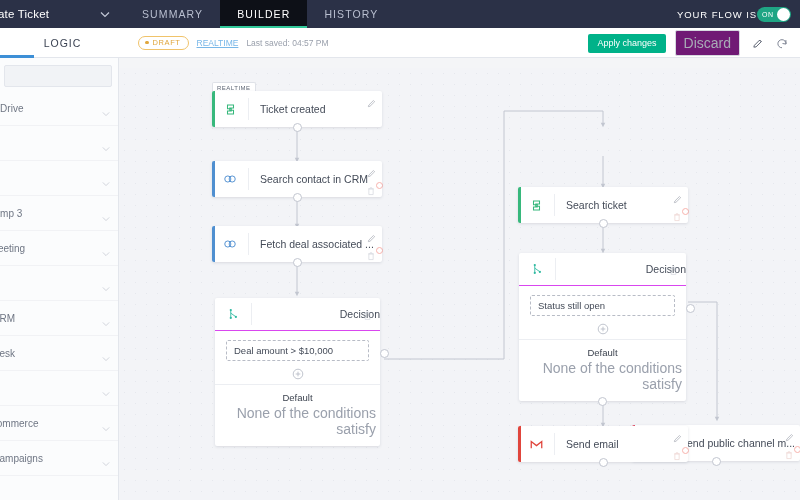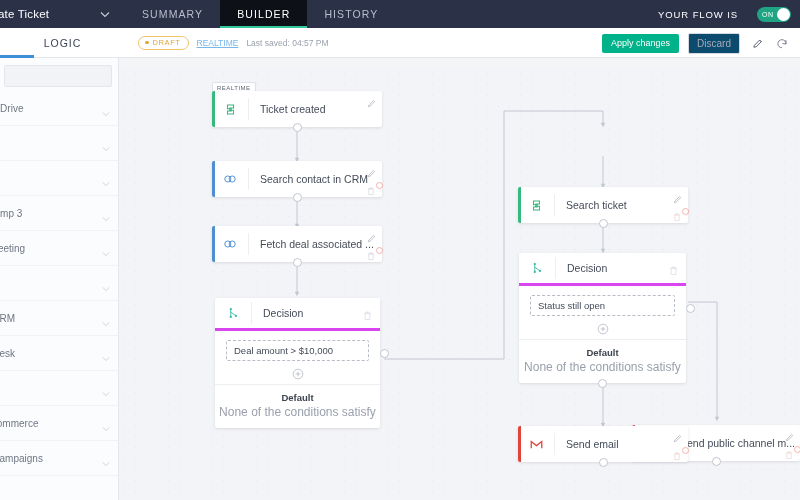--- a/index.html
+++ b/index.html
@@ -32,21 +32,21 @@
     padding: 0 17px; font-size: 10.5px; letter-spacing: 1.1px;
     color: #b9bfd0; position: relative; cursor: pointer;
   }
   .tab.active { color: #ffffff; background: #0d1017; }
   .tab.active::after {
     content: ""; position: absolute; left: 0; right: 0; bottom: 0;
     height: 2px; background: #31c99a;
   }
   .flowstate {
     position: absolute; right: 9px; top: 0; height: 28px;
-    display: flex; align-items: center; gap: 19px;
+    display: flex; align-items: center; gap: 0;
   }
   .flowstate-label { font-size: 9.5px; color: #ffffff; letter-spacing: .9px; }
   .toggle {
     width: 34px; height: 15px; border-radius: 8px; background: #1fa584;
     position: relative; display: flex; align-items: center; cursor: pointer;
   }
   .toggle-text { font-size: 7px; color: #fff; letter-spacing: .5px; margin-left: 5px; }
   .toggle-knob {
     position: absolute; right: 1px; top: 1px; width: 13px; height: 13px;
     border-radius: 50%; background: #ffffff;
@@ -83,22 +83,22 @@
   .subbar-right {
     position: absolute; right: 10px; top: 0; height: 30px;
     display: flex; align-items: center; gap: 9px;
   }
   .btn-apply {
     background: #00b289; color: #fff; border: none; border-radius: 2px;
     font-size: 9px; padding: 4.5px 9px; cursor: pointer;
     font-family: "Liberation Sans", sans-serif;
   }
   .btn-discard {
-    background: #0c4a6e; color: #a8acb6; border: 1px solid #d6d9e0; border-radius: 2px;
-    font-size: 10px; padding: 4px 8px; cursor: pointer;
+    background: #701a75; color: #a8acb6; border: 1px solid #d6d9e0; border-radius: 2px;
+    font-size: 14px; padding: 4px 8px; cursor: pointer;
     font-family: "Liberation Sans", sans-serif;
   }
   .icon-btn { width: 16px; height: 16px; cursor: pointer; display:flex; align-items:center; justify-content:center; }
 
   
   .sidebar {
     position: absolute; top: 58px; left: 0; width: 119px; height: 442px;
     background: #fbfcfd; border-right: 1px solid #e3e6ec; overflow: hidden;
   }
   .side-search {
@@ -154,33 +154,33 @@
   .port {
     position: absolute; width: 9px; height: 9px; border-radius: 50%;
     background: #ffffff; border: 1.3px solid #c2c6d0; cursor: pointer;
   }
 
   
   .decision {
     position: absolute; background: #ffffff; border-radius: 2px;
     box-shadow: 0 1px 3px rgba(40,48,70,.13); overflow: visible;
   }
-  .decision-head { height: 33px; display: flex; align-items: center; position: relative; border-bottom: 3px solid #d946ef; }
+  .decision-head { height: 33px; display: flex; align-items: center; position: relative; border-bottom: 1px solid #d946ef; text-align: right; }
   .decision-body { padding: 9px 11px 4px 11px; border-bottom: 1px solid #eceef2; position: relative; }
   .cond-pill {
     border: 1px dashed #b8bcc6; border-radius: 2px; padding: 4px 7px;
     font-size: 9.5px; color: #444b58; background: #fff; cursor: pointer;
   }
   .plus-btn {
     width: 12px; height: 12px; margin: 5px auto 2px auto; cursor: pointer;
     display: block;
   }
   .decision-default { padding: 7px 4px 9px 4px; text-align: center; }
-  .default-title { font-size: 9.5px; color: #3c434f; font-weight: bold; }
-  .default-sub { font-size: 12px; color: #9aa0ac; margin-top: 2px; }
+  .default-title { font-size: 9.5px; color: #3c434f; font-weight: normal; }
+  .default-sub { font-size: 14px; color: #9aa0ac; margin-top: 2px; text-align: right; }
 </style>
 </head>
 <body>
 
 <div class="app">
 
   <div class="topbar">
     <div class="flow-title-wrap">
       <span class="flow-title">ate Ticket</span>
       <span class="chev-down">

